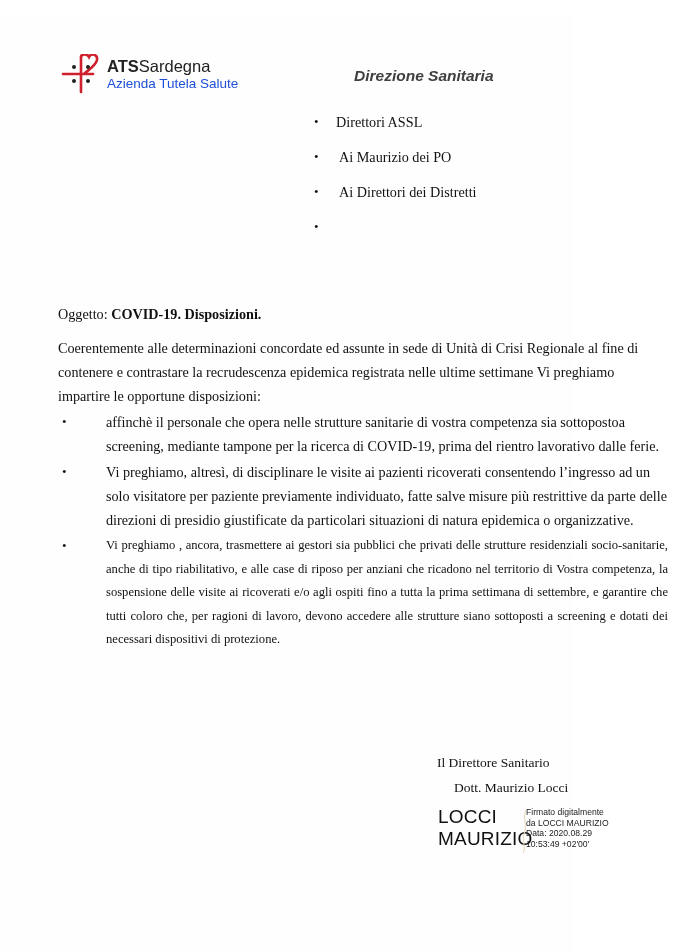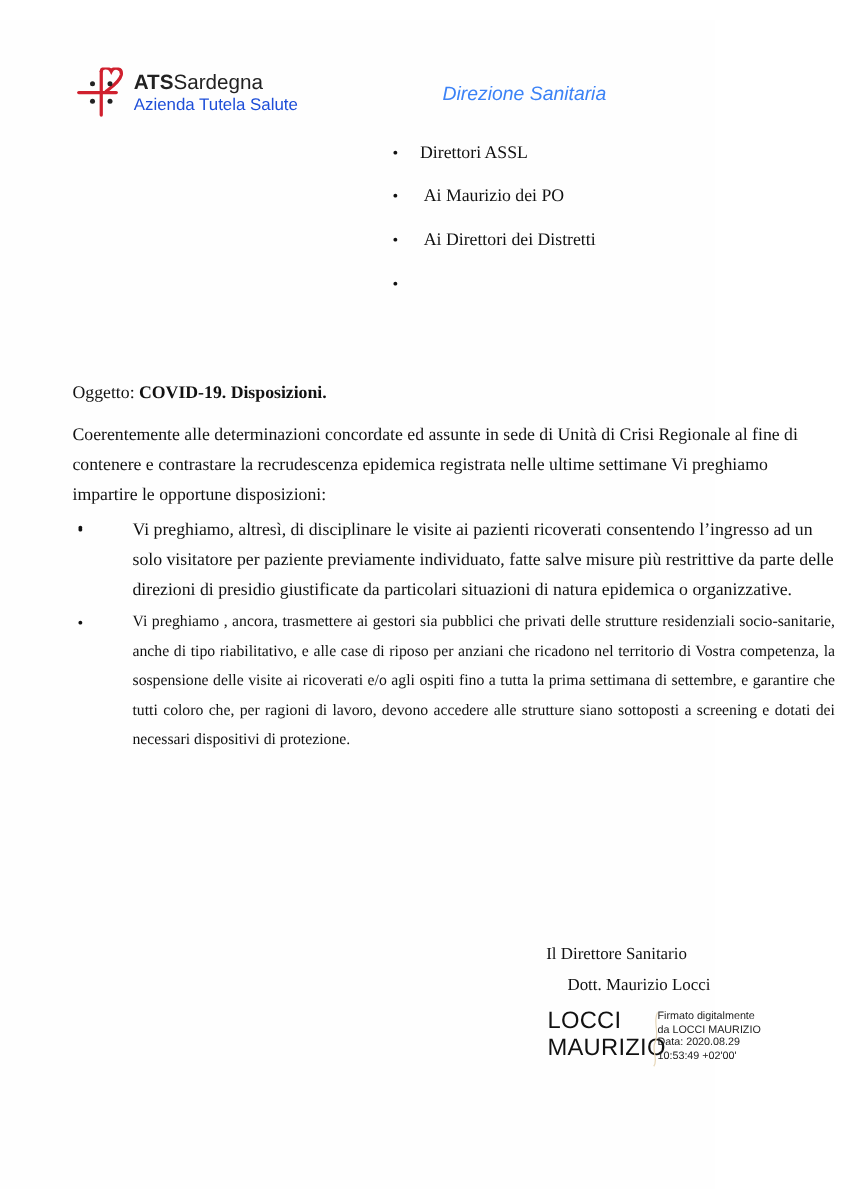--- a/index.html
+++ b/index.html
@@ -9,21 +9,21 @@
     .sans { font-family: "Liberation Sans", "DejaVu Sans", sans-serif; }
 
     
     .logo { position: absolute; left: 60px; top: 38px; width: 200px; height: 42px; }
     .logo-mark { position: absolute; left: 0; top: 0; width: 42px; height: 40px; }
     .logo-text { position: absolute; left: 47px; top: 4px; line-height: 17px; }
     .logo-line1 { font-size: 16.5px; color: #222; }
     .logo-line1 b { color: #222; font-weight: 700; }
     .logo-line2 { font-size: 13.5px; color: #1d4ed8; }
 
-    .dept-title { position: absolute; left: 354px; top: 51px; font-size: 15.5px; font-weight: 400; font-style: italic; color: #3b82f6; }
+    .dept-title { position: absolute; left: 354px; top: 51px; font-size: 15.5px; font-weight: 700; font-style: italic; color: #404040; }
 
     
     .recipients { position: absolute; left: 312px; top: 96px; margin: 0; padding: 0; list-style: none; }
     .recipients li { position: relative; font-size: 14.2px; height: 35px; line-height: 20px; padding-left: 24px; }
     .recipients li .bullet { position: absolute; left: 2px; top: 0; font-size: 13px; }
     .recipients li.indent { padding-left: 27px; }
 
     
     .subject { position: absolute; left: 58px; top: 290px; font-size: 14.2px; }
     .subject b { font-weight: 700; }
@@ -77,21 +77,21 @@
   </ul>
 
   <div class="subject serif">
     <span>Oggetto:</span>
     <b>COVID-19. Disposizioni.</b>
   </div>
 
   <div class="intro serif">Coerentemente alle determinazioni concordate ed assunte in sede di Unità di Crisi Regionale al fine di contenere e contrastare la recrudescenza epidemica registrata nelle ultime settimane Vi preghiamo impartire le opportune disposizioni:</div>
 
   <ul class="points serif">
-    <li><span class="bullet">•</span></li>
+    <li><span class="bullet">•</span><span>affinchè il personale che opera nelle strutture sanitarie di vostra competenza sia sottopostoa screening,  mediante tampone per la ricerca di COVID-19, prima del rientro lavorativo dalle ferie.</span></li>
     <li><span class="bullet">•</span><span>Vi preghiamo, altresì, di disciplinare le visite ai pazienti ricoverati  consentendo l’ingresso ad un solo visitatore per paziente previamente individuato, fatte salve misure più restrittive da parte delle direzioni di presidio giustificate da particolari situazioni di natura epidemica o organizzative.</span></li>
     <li class="small"><span class="bullet">•</span><span>Vi preghiamo , ancora, trasmettere ai gestori sia pubblici che privati delle strutture residenziali socio-sanitarie, anche di tipo riabilitativo, e alle case di riposo per anziani che ricadono nel territorio di Vostra competenza, la sospensione delle visite ai ricoverati e/o agli ospiti fino a tutta la prima settimana di settembre, e garantire che tutti coloro che, per ragioni di lavoro, devono  accedere alle strutture siano sottoposti a screening  e dotati dei necessari dispositivi di protezione.</span></li>
   </ul>
 
 
   <div class="sig-role serif">Il Direttore Sanitario</div>
   <div class="sig-name serif">Dott. Maurizio Locci</div>
 
   <div class="digi sans">
     <div class="digi-name">

